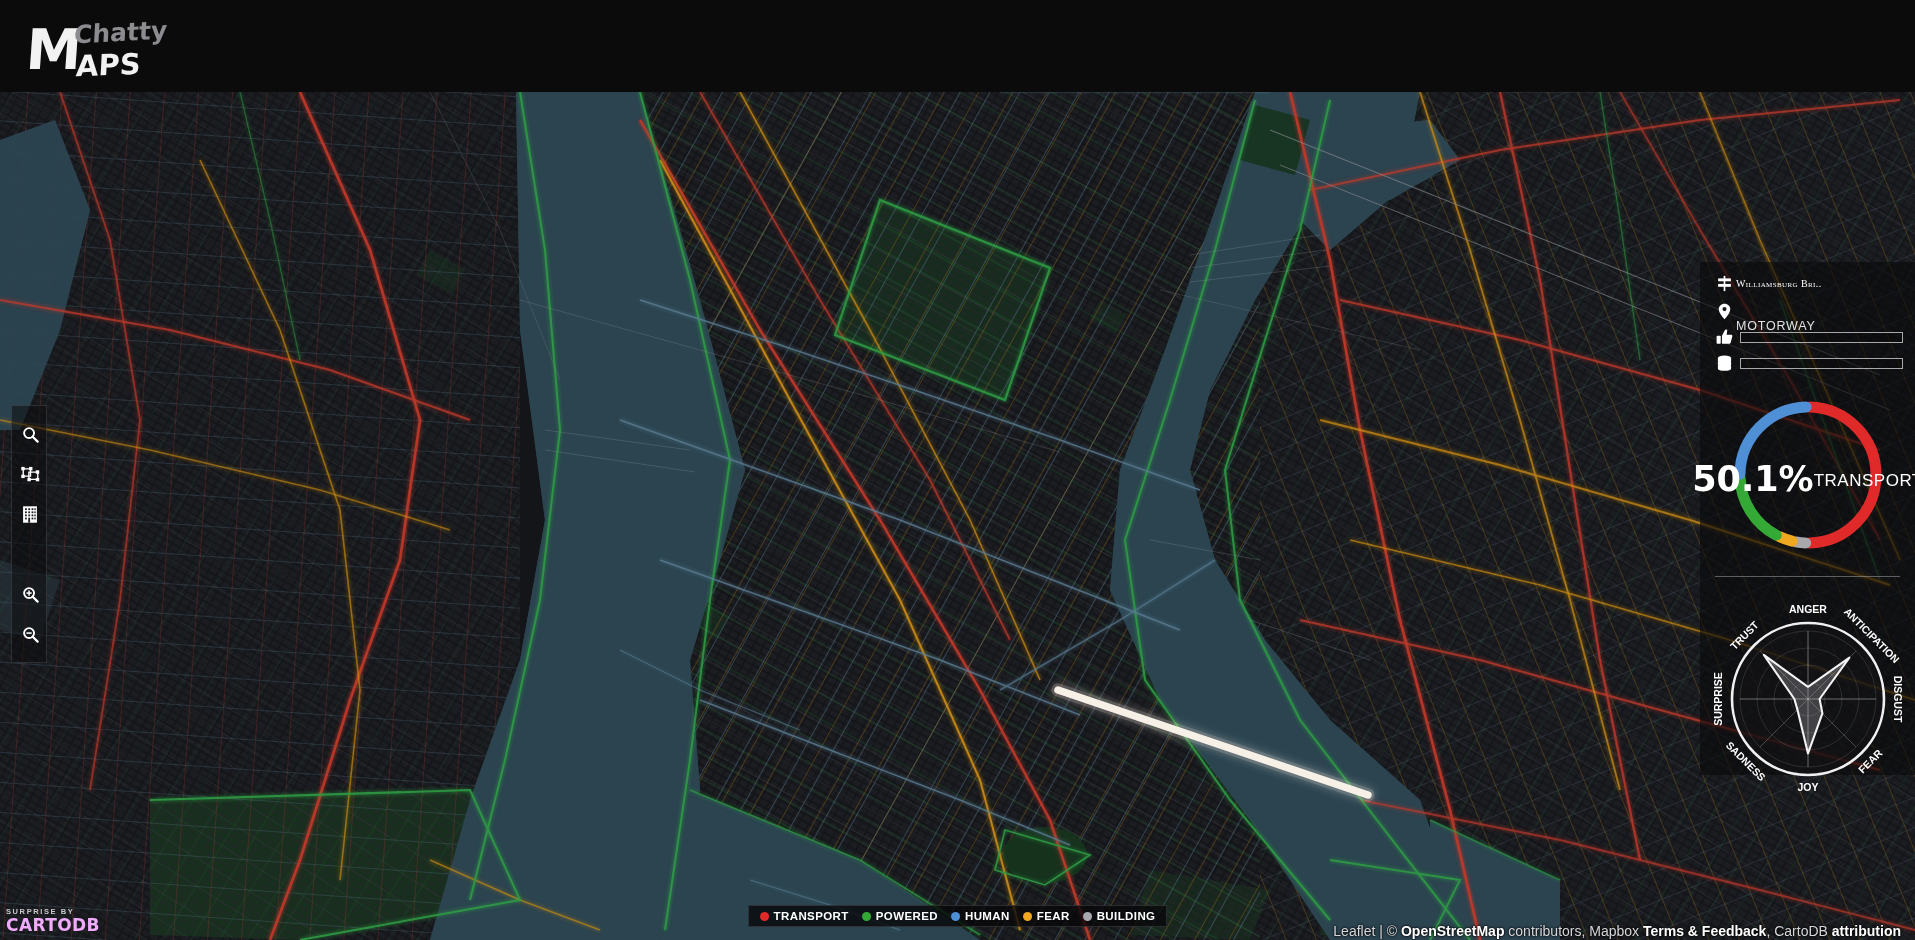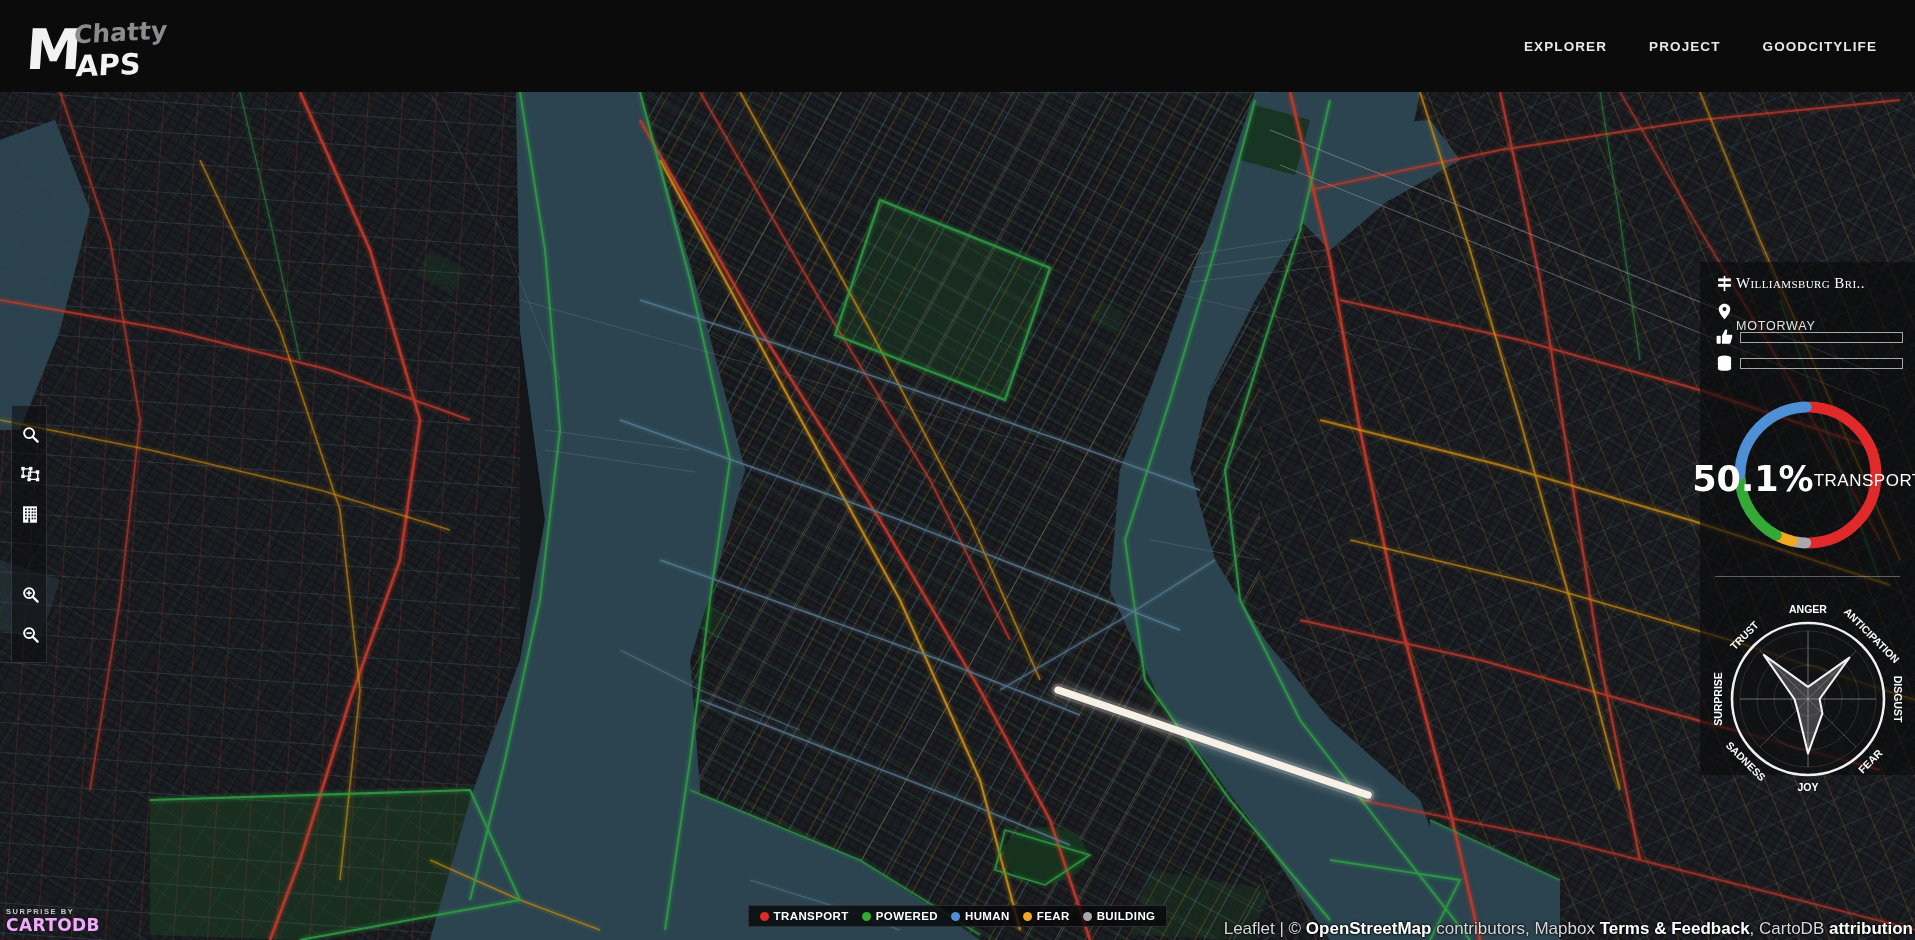--- a/index.html
+++ b/index.html
@@ -75,21 +75,21 @@
     z-index:55;
     font-family:"Liberation Sans", sans-serif;
   }
   .ip-row { display:flex; align-items:center; padding:0 12px; }
   .ip-icon {
     width:24px; flex:0 0 24px;
     display:flex; align-items:center; justify-content:center;
   }
   .ip-title-row { height:30px; margin-top:6px; }
   .ip-title {
-    color:#ffffff; font-size:15px; font-weight:400;
+    color:#ffffff; font-size:10px; font-weight:400;
     font-variant:small-caps; letter-spacing:0.4px;
     white-space:nowrap; overflow:hidden;
     font-family:"Liberation Serif", serif;
   }
   .ip-sub-row { height:26px; }
   .ip-sub {
     color:#e2e2e2; font-size:12.5px; letter-spacing:0.8px;
     font-weight:400;
     margin-top:30px;
   }
@@ -150,22 +150,22 @@
     letter-spacing:1.6px; display:block;
   }
   .cartodb-name {
     color:#f0abfc; font-size:17px; font-weight:700;
     letter-spacing:0.4px; display:block; margin-top:2px;
     font-family:"DejaVu Sans", sans-serif;
   }
 
   
   .attrib {
-    position:absolute; right:2px; bottom:1px; z-index:50;
-    font-size:17px; color:#d8d8dc;
+    position:absolute; right:14px; bottom:1px; z-index:50;
+    font-size:14px; color:#d8d8dc;
     white-space:nowrap;
     text-shadow:0 0 2px #000, 0 0 3px #000;
   }
   .attrib a { color:#ffffff; text-decoration:none; font-weight:700; }
 </style>
 </head>
 <body>
 
 <div id="app">
 
@@ -378,25 +378,20 @@
       </g>
     </svg>
   </div>
 
   <div class="header">
     <div class="logo">
       <span class="logo-m">M</span>
       <span class="logo-chatty">Chatty</span>
       <span class="logo-aps">APS</span>
     </div>
-    <nav class="nav">
-      <a class="nav-item">EXPLORER</a>
-      <a class="nav-item">PROJECT</a>
-      <a class="nav-item">GOODCITYLIFE</a>
-    </nav>
   </div>
 
   <div class="toolbar">
     <div class="tool-btn">
       <svg width="19" height="19" viewBox="0 0 24 24">
         <circle cx="10.2" cy="10.2" r="6.3" fill="none" stroke="#fff" stroke-width="2.4"></circle>
         <line x1="14.8" y1="14.8" x2="21" y2="21" stroke="#fff" stroke-width="2.8" stroke-linecap="round"></line>
       </svg>
     </div>
     <div class="tool-btn">

